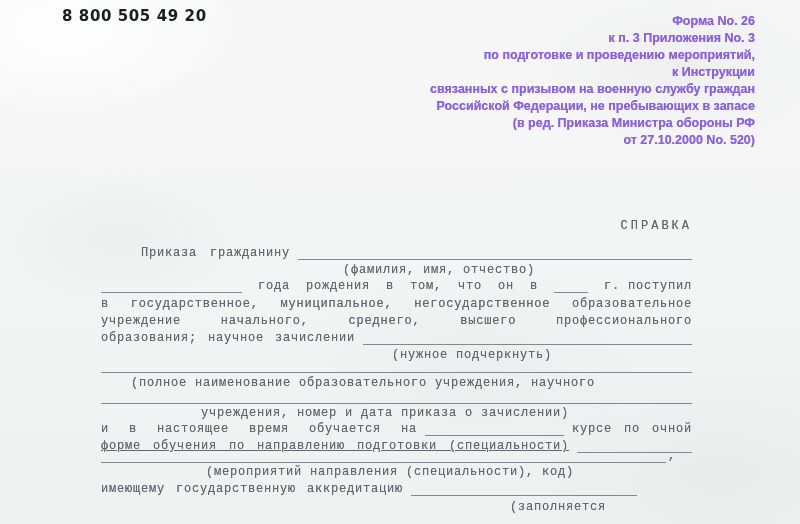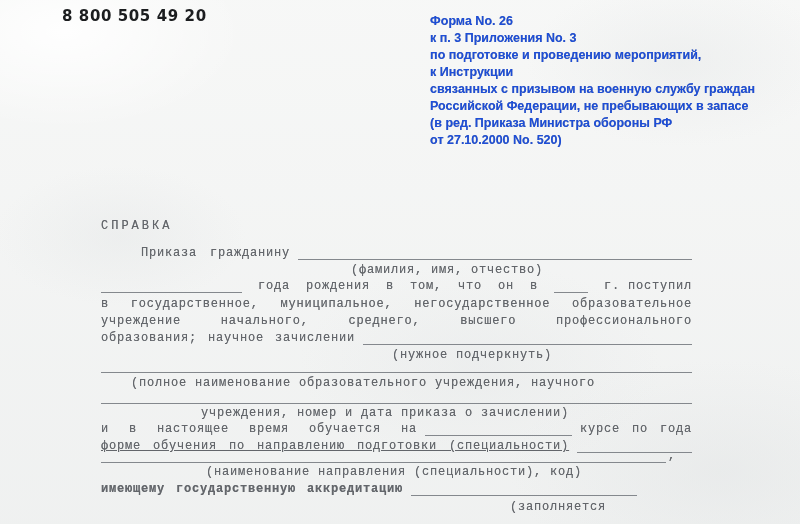--- a/index.html
+++ b/index.html
@@ -21,22 +21,23 @@
       radial-gradient(300px 160px at 90% 90%, rgba(219,222,223,.32), transparent 70%),
       linear-gradient(to bottom, rgba(255,255,255,.25), rgba(225,228,229,.25));
   }
   .phone{
     position:absolute;left:22px;top:7px;
     font:700 15px "DejaVu Sans",sans-serif;
     color:#1b1d1f;letter-spacing:.6px;white-space:nowrap;margin-left:40px;
   }
   .hdr{
     position:absolute;top:13px;right:45px;
+    text-align:right;
     font-weight:700;font-size:12.5px;line-height:17px;
-    color:#1d4ed8;
+    color:#8b5cf6;
     text-shadow:0 0 .6px rgba(86,89,93,.6);
     white-space:nowrap;
   }
   .doc{
     position:absolute;left:101px;top:0;width:591px;height:524px;
     font-family:"Liberation Mono","DejaVu Sans Mono",monospace;
     font-size:12px;line-height:14px;
     color:#63666b;
     letter-spacing:.8px;
     text-shadow:0 0 .6px rgba(99,102,107,.7);
@@ -44,21 +45,21 @@
   .row{position:absolute;left:0;right:0;display:flex;align-items:flex-end;}
   .row > * + *{margin-left:8px;}
   .t{white-space:nowrap;}
   .ul{
     display:inline-block;height:13px;margin-bottom:0;
     border-bottom:1.5px solid #84888d;
   }
   .grow{flex:1;}
   .title{
     position:absolute;left:0;right:0;top:219px;
-    text-align:left;letter-spacing:3px;
+    text-align:right;letter-spacing:3px;
   }
   .cap{position:absolute;white-space:nowrap;}
   .sb{justify-content:space-between;}
   .sb > * + *{margin-left:16px;}
   .just{
     position:absolute;left:0;width:591px;
     text-align:justify;text-align-last:justify;white-space:normal;
   }
 </style>
 </head>
@@ -80,21 +81,21 @@
   </div>
 
   <div class="doc">
 
     <div class="title">СПРАВКА</div>
 
     <div class="row" style="top:246px;padding-left:40px;">
       <span class="t" style="word-spacing:5px;">Приказа гражданину</span>
       <span class="ul grow"></span>
     </div>
-    <span class="cap" style="top:263px;left:250px;text-align:center;">(фамилия, имя, отчество)</span>
+    <span class="cap" style="top:263px;left:242px;text-align:center;">(фамилия, имя, отчество)</span>
 
     <div class="row sb" style="top:279px;">
       <span class="ul" style="width:183px;"></span>
       <span class="t" style="word-spacing:8px;">года рождения в том, что он в</span>
       <span class="ul" style="width:44px;"></span>
       <span class="t">г. поступил</span>
     </div>
 
     <div class="just" style="top:297px;">в государственное, муниципальное, негосударственное образовательное</div>
     <div class="just" style="top:314px;">учреждение начального, среднего, высшего профессионального</div>
@@ -111,34 +112,34 @@
     <span class="cap" style="top:376px;left:30px;">(полное наименование образовательного учреждения, научного</span>
 
     <div class="row" style="top:390px;">
       <span class="ul grow"></span>
     </div>
     <span class="cap" style="top:406px;left:100px;">учреждения, номер и дата приказа о зачислении)</span>
 
     <div class="row" style="top:422px;">
       <span class="t" style="word-spacing:12px;">и в настоящее время обучается на</span>
       <span class="ul grow" style="max-width:178px;"></span>
-      <span class="t" style="word-spacing:4px;">курсе по года</span>
+      <span class="t" style="word-spacing:4px;">курсе по очной</span>
     </div>
 
     <div class="row" style="top:439px;">
       <span class="t" style="word-spacing:4px;text-decoration:underline;">форме обучения по направлению подготовки (специальности)</span>
       <span class="ul grow"></span>
     </div>
 
     <div class="row" style="top:449px;width:575px;">
       <span class="ul grow"></span>
       <span class="t" style="margin-left:2px;">,</span>
     </div>
-    <span class="cap" style="top:465px;left:105px;">(наименование направления (специальности), код)</span>
+    <span class="cap" style="top:465px;left:105px;">(мероприятий направления (специальности), код)</span>
 
     <div class="row" style="top:482px;">
-      <span class="t" style="word-spacing:3px;font-weight:bold;">имеющему государственную аккредитацию</span>
+      <span class="t" style="word-spacing:3px;">имеющему государственную аккредитацию</span>
       <span class="ul grow" style="margin-right:55px;"></span>
     </div>
     <span class="cap" style="top:500px;left:409px;">(заполняется</span>
 
   </div>
 </div>
 
 </body></html>

